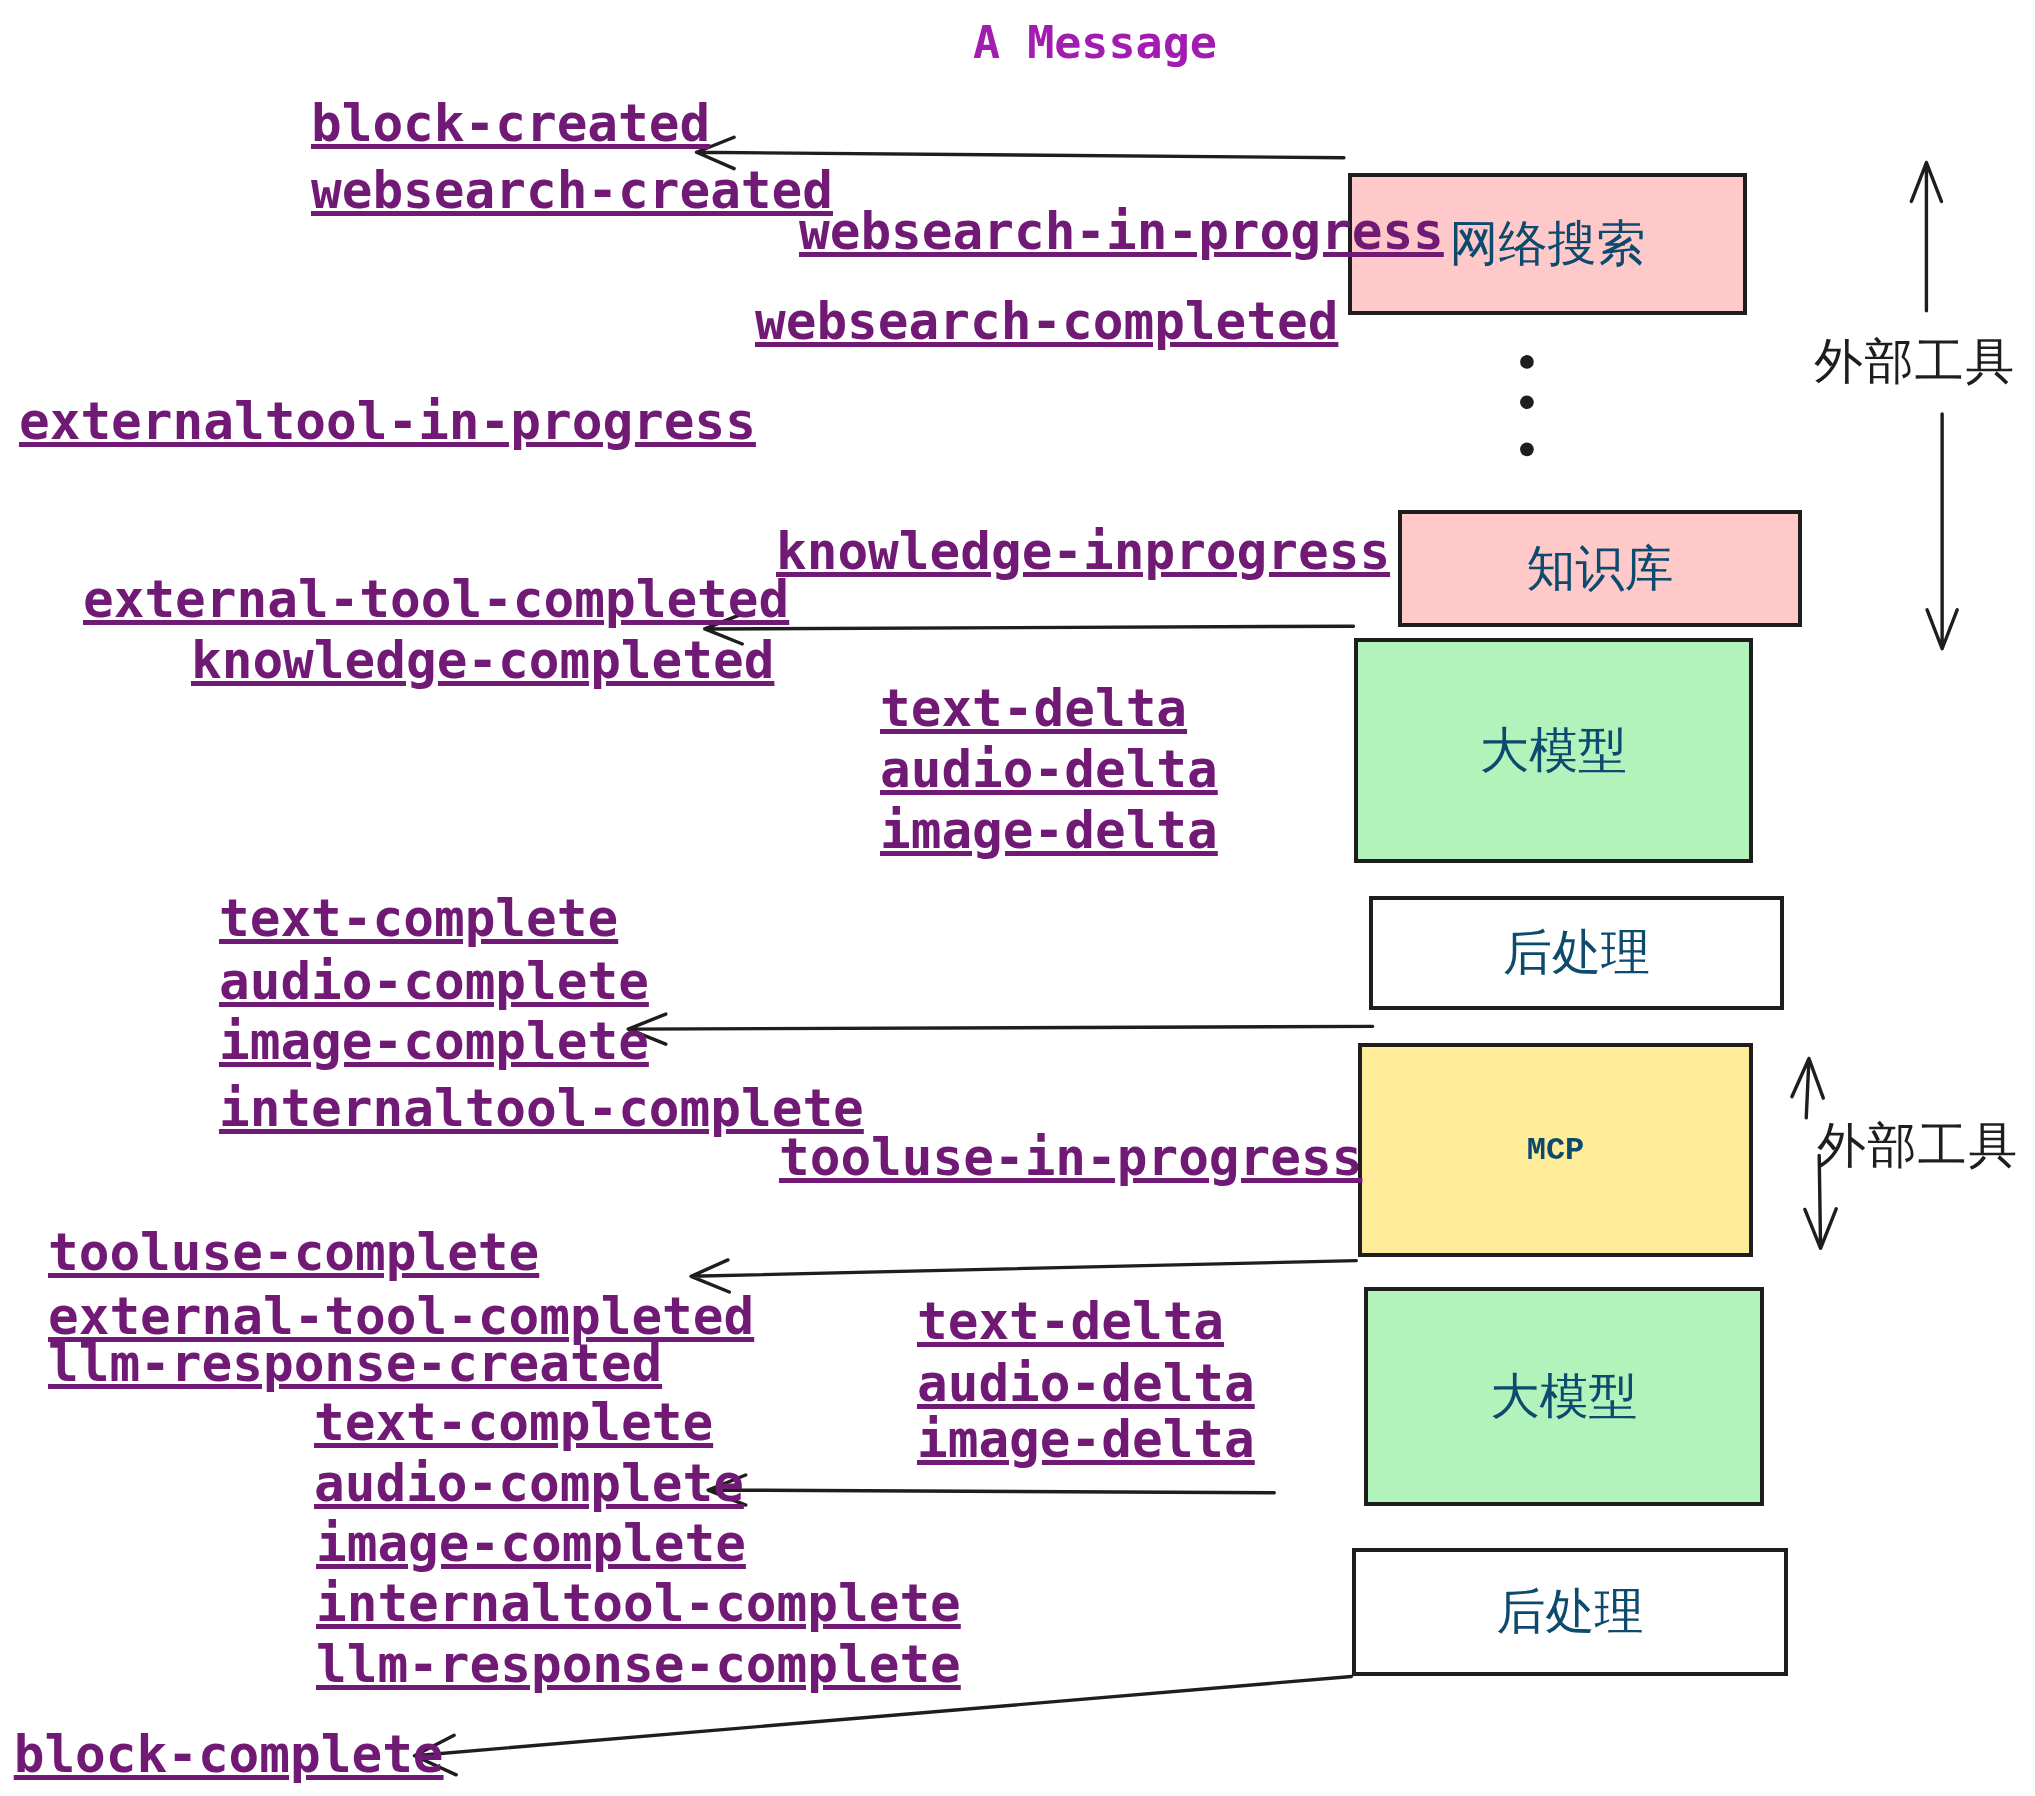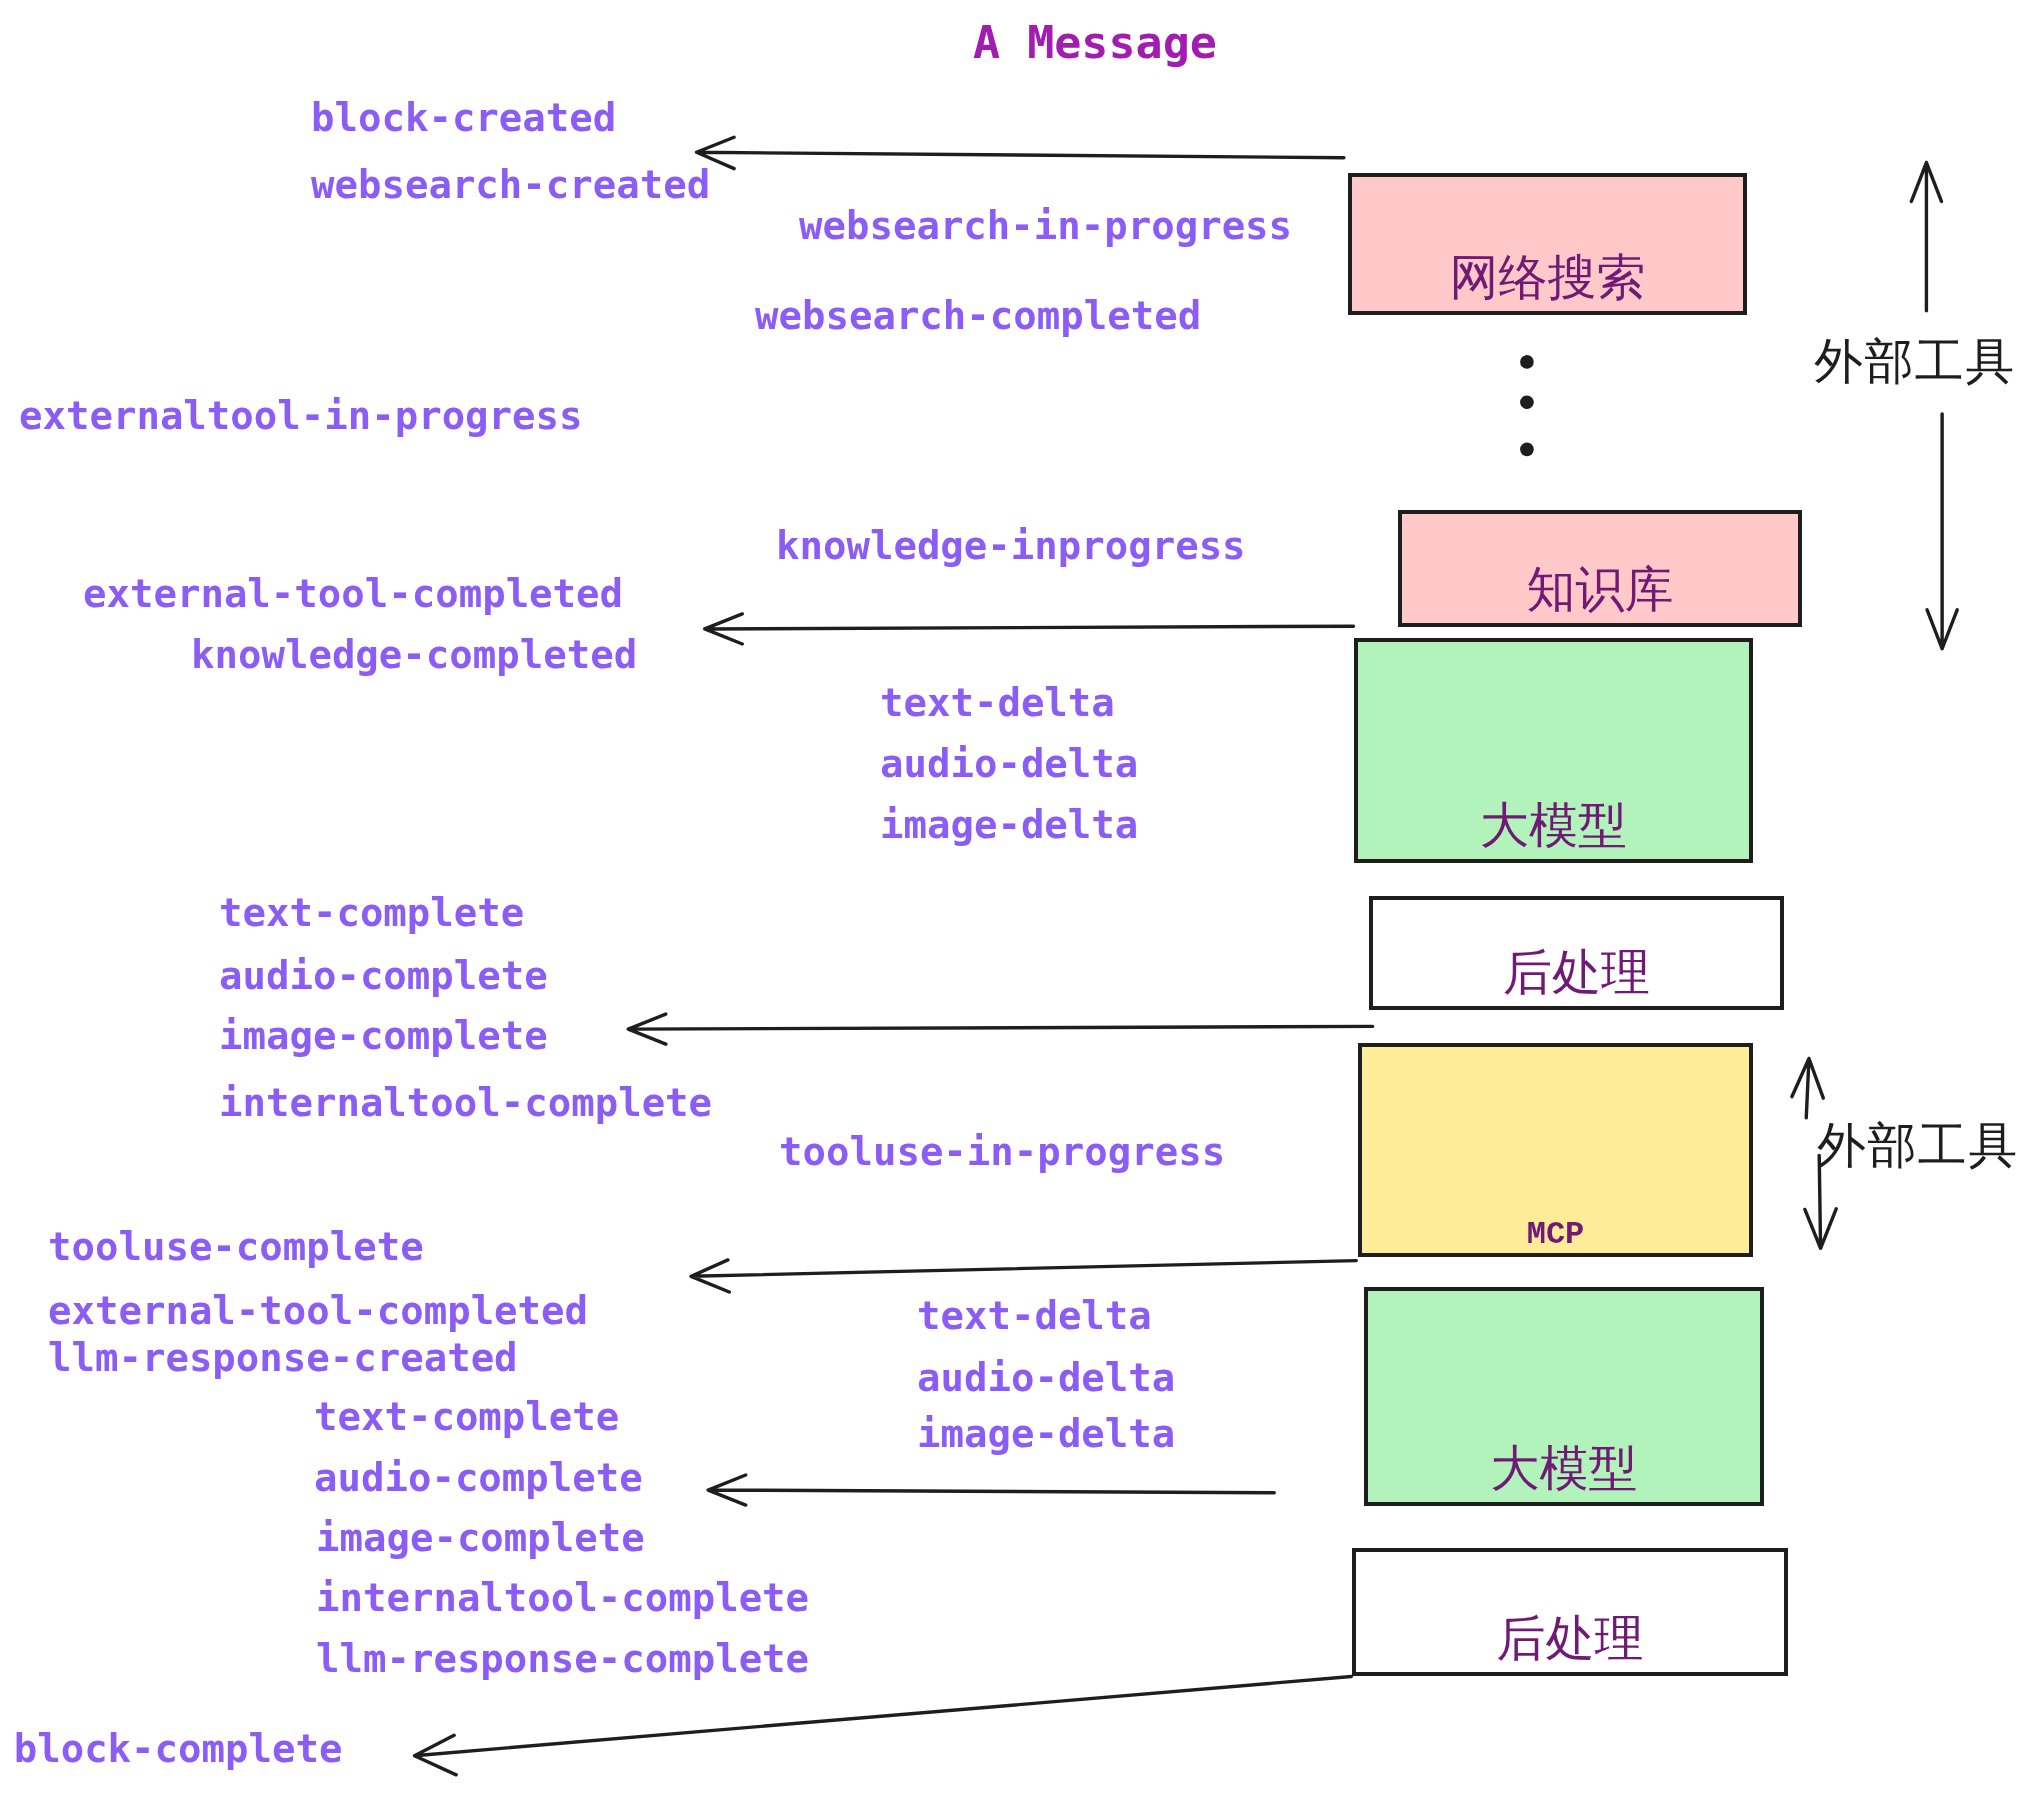--- a/index.html
+++ b/index.html
@@ -1,35 +1,35 @@
 <!DOCTYPE html>
 <html style="font-size:11px"><head>
 <meta charset="utf-8">
 <style>
   html,body{margin:0;padding:0;background:#ffffff;}
   body{width:2035px;height:1796px;font-family:"DejaVu Sans Mono",monospace;}
   #diagram{position:relative;width:2035px;height:1796px;overflow:hidden;background:#fff;}
   .evt{
     position:absolute;
     font-family:"DejaVu Sans Mono",monospace;
-    font-size:39px;font-weight:bold;line-height:1;
-    color:#8b5cf6;white-space:nowrap;
+    font-size:51px;font-weight:bold;line-height:1;
+    color:#701a75;white-space:nowrap;text-decoration:underline;
   }
   .title{
     position:absolute;left:973px;top:16.4px;
     font-family:"DejaVu Sans Mono",monospace;
     font-size:45px;font-weight:bold;color:#a21caf;white-space:nowrap;
   }
   .box{
     position:absolute;
     border:4.1px solid #1e1e1e;
-    display:flex;align-items:flex-end;justify-content:center;
+    display:flex;align-items:center;justify-content:center;
     box-sizing:border-box;
     font-family:"DejaVu Sans",sans-serif;
-    font-size:49px;color:#701a75;white-space:nowrap;
+    font-size:49px;color:#0c4a6e;white-space:nowrap;
   }
   .box.mono{font-family:Liberation Mono, monospace;font-size:32px;font-weight:bold;}
   .side-label{
     position:absolute;
     font-family:"DejaVu Sans",sans-serif;
     font-size:49px;color:#1e1e1e;white-space:nowrap;letter-spacing:1.4px;
   }
   svg#arrows{position:absolute;left:0;top:0;pointer-events:none;}
   .arrow{stroke:#1e1e1e;stroke-width:5;fill:none;stroke-linecap:round;stroke-linejoin:round;}
   .dot{fill:#1e1e1e;stroke:none;}

